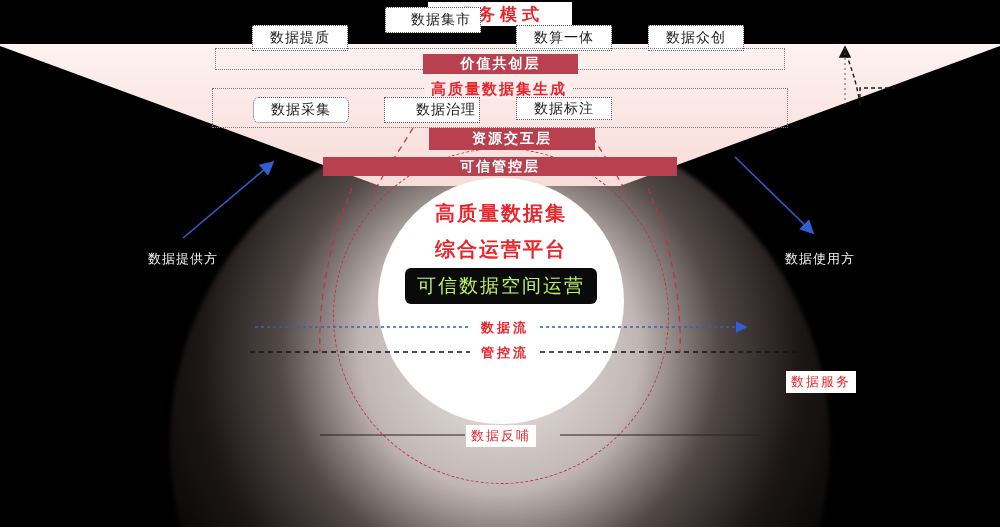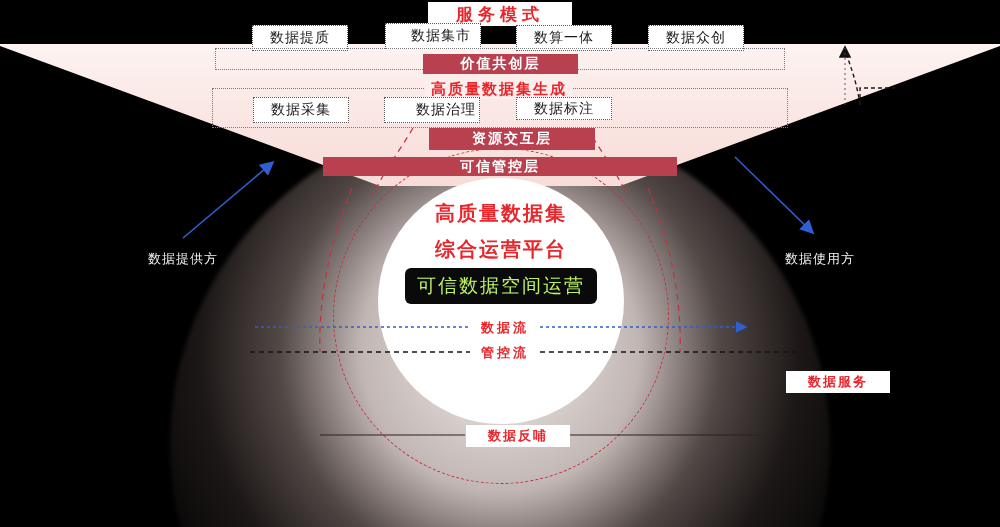--- a/index.html
+++ b/index.html
@@ -113,24 +113,24 @@
     color:#f2f2f2;
     font-size:13px;
     letter-spacing:1px;
     white-space:nowrap;
   }
   .red-chip{
     position:absolute;
     background:#ffffff;
     color:#e8262c;
     font-size:13px;
-    font-weight:bold;
-    letter-spacing:2px;
-    white-space:nowrap;
-    padding:2px 22px;
+    font-weight:normal;
+    letter-spacing:2px;
+    white-space:nowrap;
+    padding:2px 5px;
   }
   .flow-label{
     position:absolute;
     color:#e8262c;
     font-size:13px;
     font-weight:bold;
     letter-spacing:3px;
     white-space:nowrap;
     text-align:center;
   }
@@ -207,32 +207,32 @@
 
     <path d="M413,128 C400,150 385,170 372,196" fill="none" stroke="#c2323c" stroke-width="1.2" stroke-dasharray="6,5"></path>
     <path d="M587,128 C600,150 615,170 628,196" fill="none" stroke="#c2323c" stroke-width="1.2" stroke-dasharray="6,5"></path>
     <path d="M352,188 C330,240 318,300 320,352" fill="none" stroke="#c2323c" stroke-width="1.2" stroke-dasharray="6,5"></path>
     <path d="M648,188 C670,240 682,300 680,352" fill="none" stroke="#c2323c" stroke-width="1.2" stroke-dasharray="6,5"></path>
   </svg>
 
   <div class="titlebox" style="left:428px;top:2px;width:144px;height:24px;">服务模式</div>
 
   <div class="wbox" style="left:252px;top:25px;width:96px;height:26px;">数据提质</div>
-  <div class="wbox" style="left:385px;top:23px;width:96px;height:26px;padding-left:16px;">数据集市</div>
+  <div class="wbox" style="left:385px;top:7px;width:96px;height:26px;padding-left:16px;">数据集市</div>
   <div class="wbox" style="left:516px;top:25px;width:96px;height:26px;">数算一体</div>
   <div class="wbox" style="left:648px;top:25px;width:96px;height:26px;">数据众创</div>
 
   <div class="dotted-group" style="left:215px;top:48px;width:570px;height:22px;"></div>
   <div class="dotted-group" style="left:212px;top:88px;width:576px;height:40px;"></div>
 
   <div class="group-label" style="left:425px;top:80px;">高质量数据集生成</div>
 
   <div class="redbar" style="left:423px;top:54px;width:155px;height:20px;">价值共创层</div>
 
-  <div class="wbox" style="left:253px;top:97px;width:96px;height:26px;">数据采集</div>
+  <div class="wbox" style="left:253px;top:97px;width:96px;height:26px;border-radius:6px;">数据采集</div>
   <div class="wbox" style="left:384px;top:97px;width:96px;height:26px;padding-left:28px;">数据治理</div>
   <div class="wbox" style="left:516px;top:97px;width:96px;height:23px;">数据标注</div>
 
   <div class="redbar" style="left:429px;top:128px;width:166px;height:22px;">资源交互层</div>
 
   <div class="redbar" style="left:323px;top:157px;width:354px;height:19px;">可信管控层</div>
 
   <div style="position:absolute;left:378px;top:200px;width:246px;">
     <div class="core-title" style="position:static;text-align:center;">高质量数据集</div>
     <div class="core-title" style="position:static;margin-top:9px;">综合运营平台</div>

